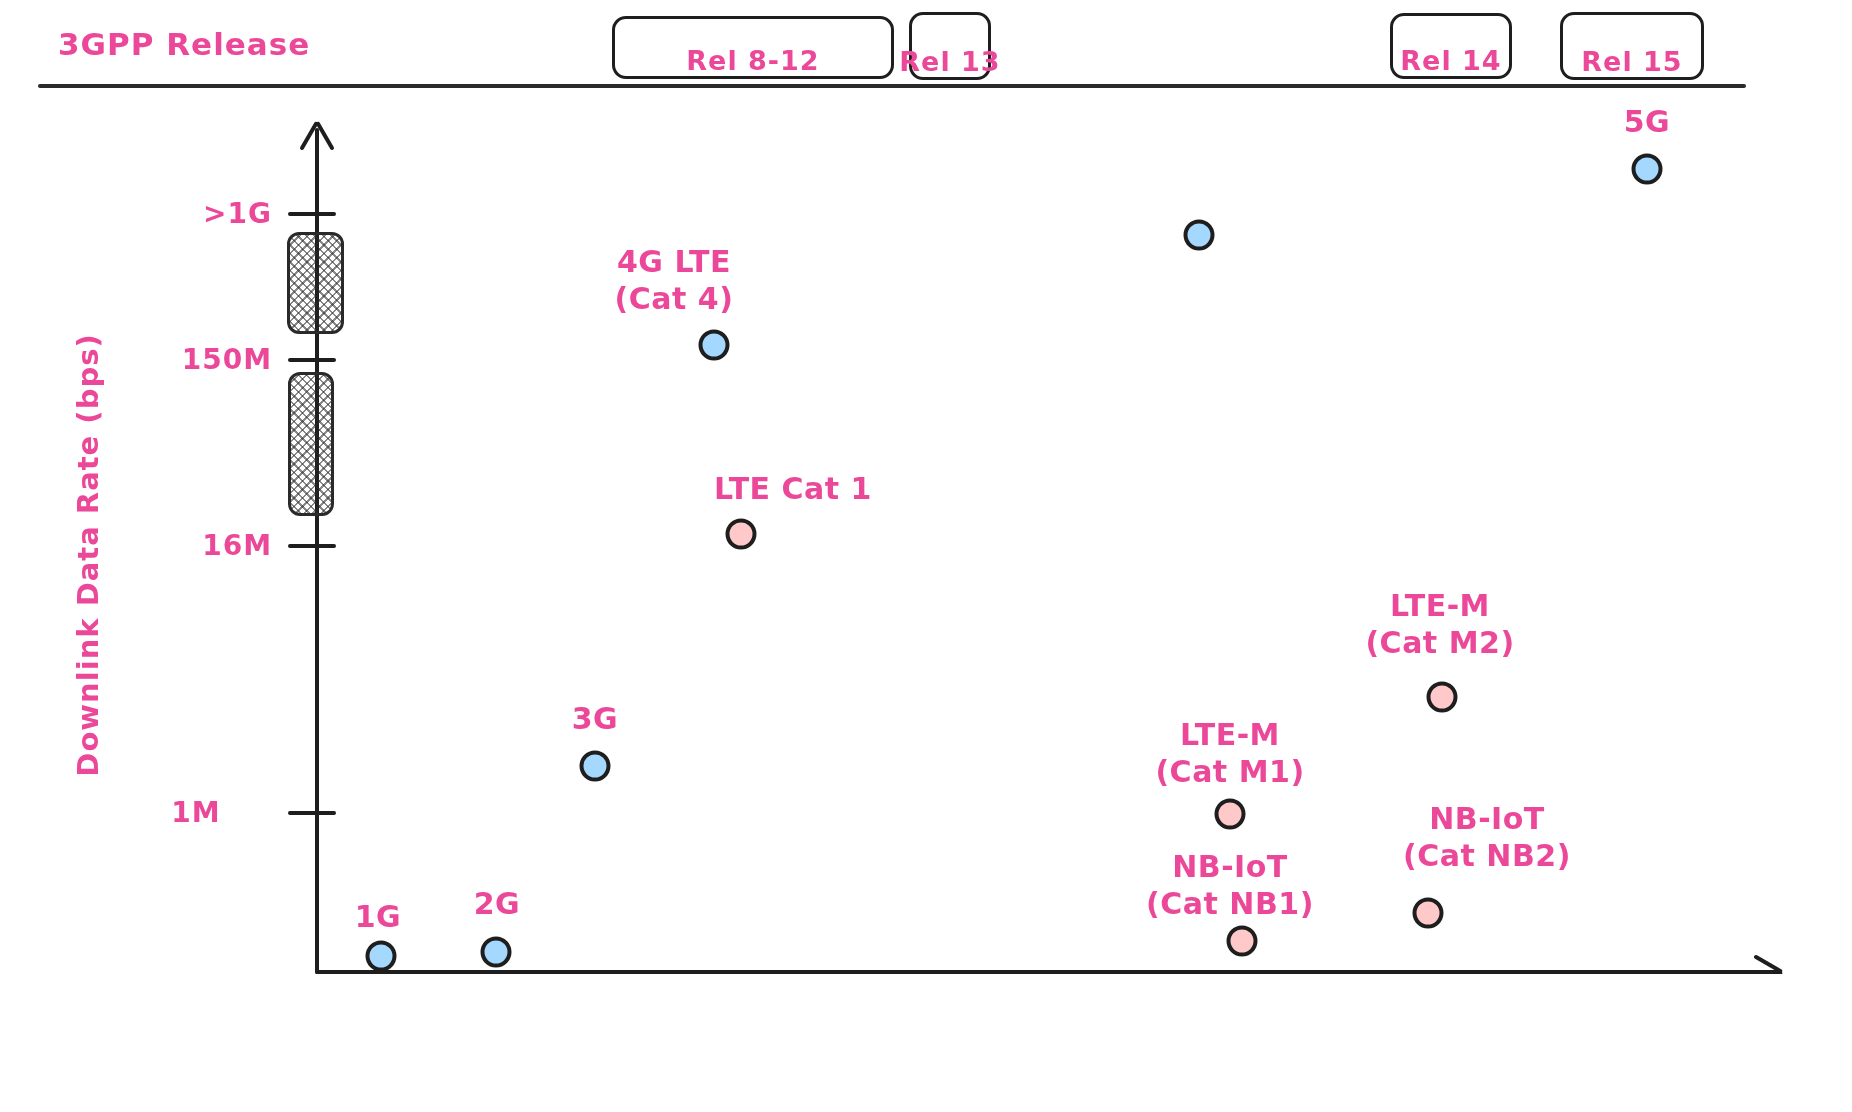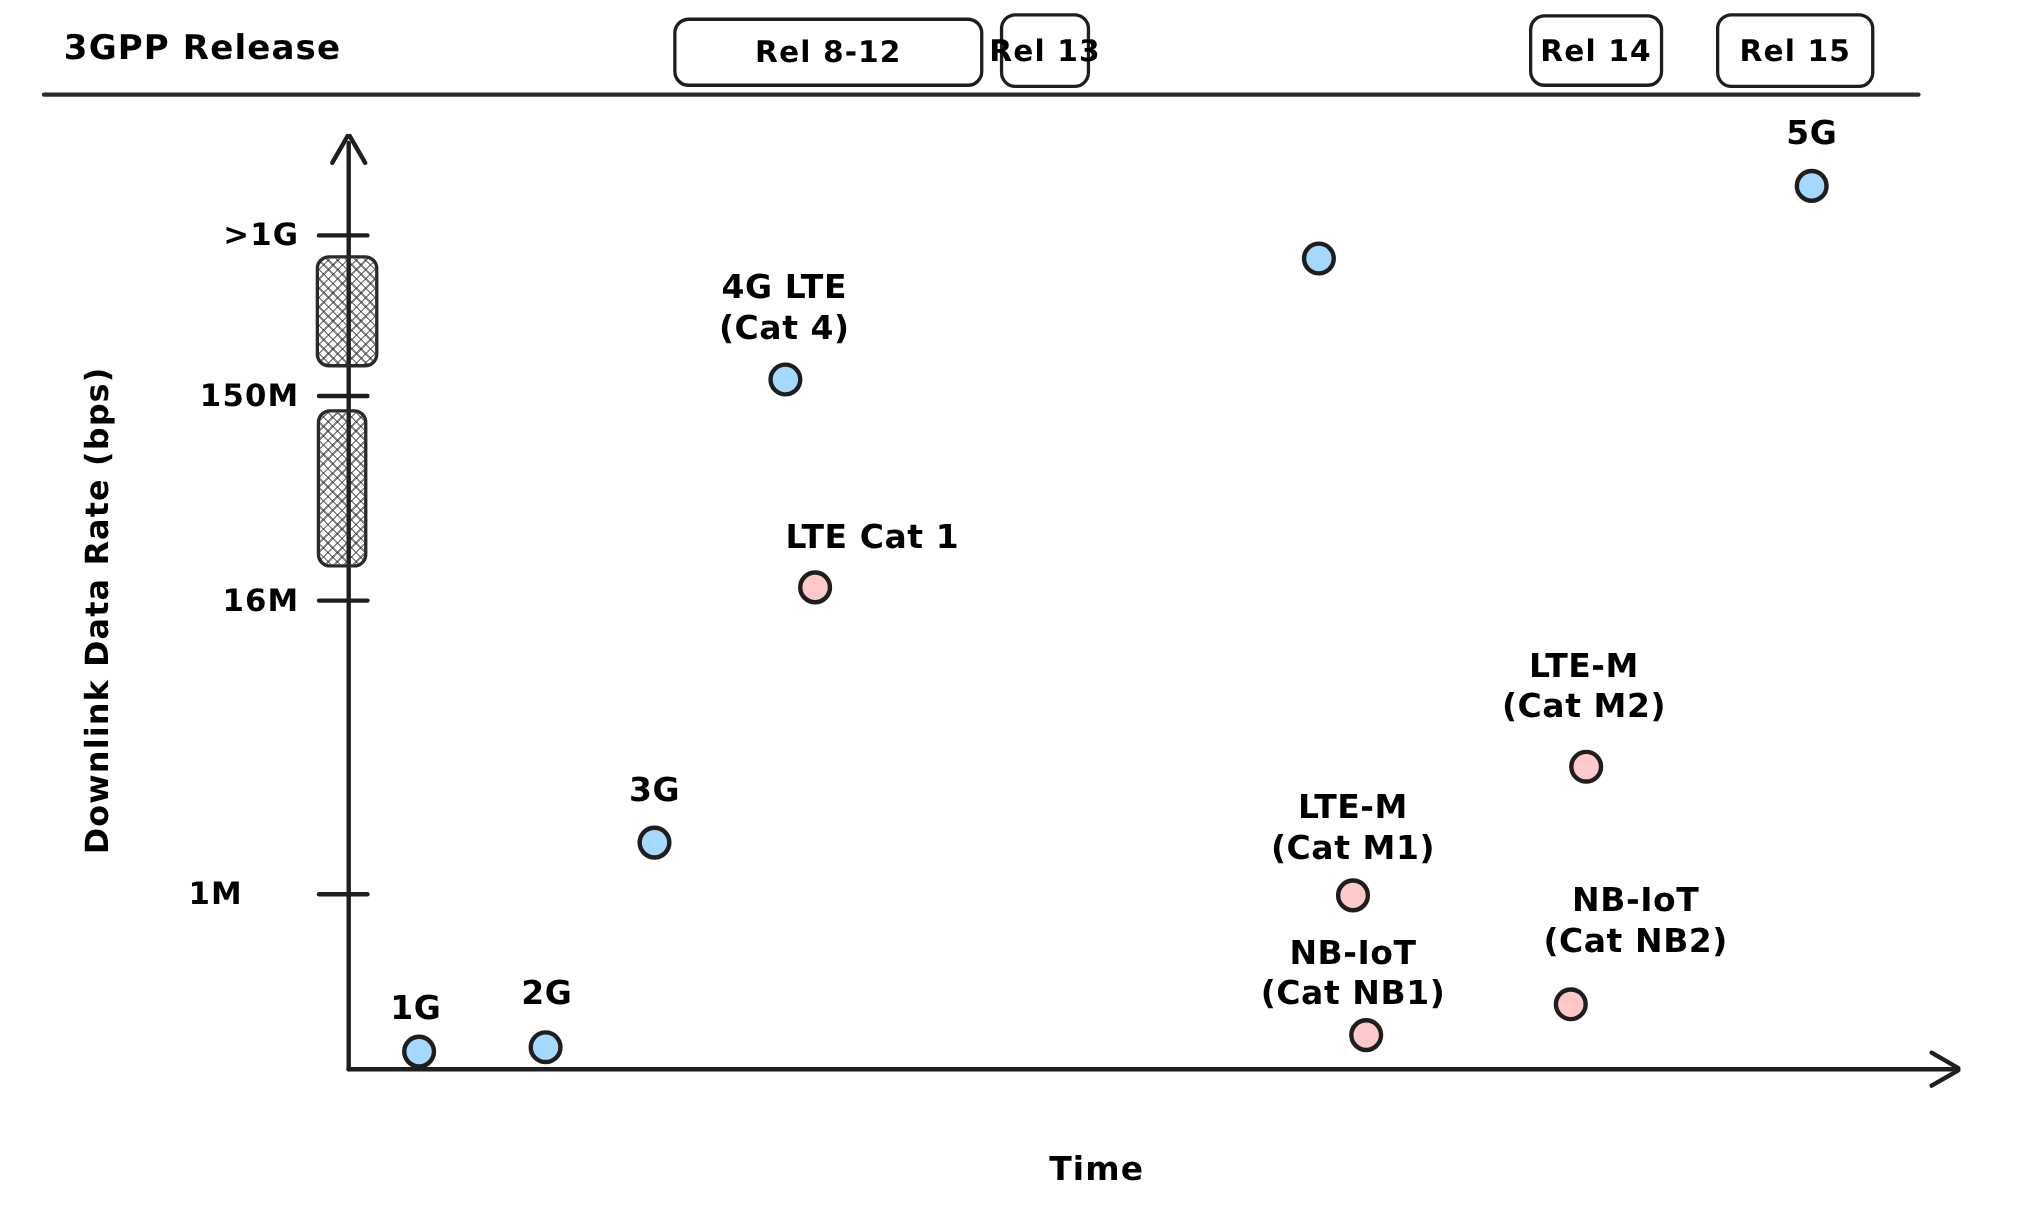--- a/index.html
+++ b/index.html
@@ -1,25 +1,25 @@
 <!DOCTYPE html>
 <html><head>
 <meta charset="utf-8">
 <style>
   html,body{margin:0;padding:0;background:#ffffff;}
   .canvas{
-    position:relative;width:1852px;height:1112px;background:#ffffff;overflow:hidden;
-    font-family:"DejaVu Sans","Liberation Sans",sans-serif;color:#000000;font-weight:bold;
+    position:relative;width:1852px;height:974px;background:#ffffff;overflow:hidden;
+    font-family:"DejaVu Sans","Liberation Sans",sans-serif;color:#ec4899;font-weight:bold;
   }
   
   .hdr-title{position:absolute;left:58px;top:26px;font-size:31px;letter-spacing:1px;white-space:nowrap;}
   .hdr-sep{position:absolute;left:38px;top:84px;width:1708px;height:4px;background:#2b2b2b;border-radius:2px;}
   .rel-box{
     position:absolute;border:3px solid #1e1e1e;border-radius:14px;background:#ffffff;
-    display:flex;align-items:center;justify-content:center;font-size:27px;letter-spacing:1px;white-space:nowrap;
+    display:flex;align-items:flex-end;justify-content:center;font-size:27px;letter-spacing:1px;white-space:nowrap;
     box-sizing:border-box;
   }
   
   .axis{position:absolute;background:#1e1e1e;border-radius:2px;}
   #y-axis{left:315px;top:128px;width:4px;height:846px;}
   #x-axis{left:315px;top:970px;width:1467px;height:4px;}
   .prong{position:absolute;background:#1e1e1e;border-radius:2px;}
   .prong-v{width:4px;height:32px;transform-origin:top center;}
   .prong-h{width:32px;height:4px;transform-origin:right center;}
   .tick-line{position:absolute;height:4px;width:48px;left:288px;background:#1e1e1e;border-radius:2px;}
@@ -99,21 +99,21 @@
       </div>
       <div class="dot" style="left: 496px; top: 952px; background: rgb(165, 216, 255);"></div>
       <div class="pt-label" style="left: 497px; top: 885px;">
         <div>2G</div>
       </div>
       <div class="dot" style="left: 595px; top: 766px; background: rgb(165, 216, 255);"></div>
       <div class="pt-label" style="left: 595px; top: 700px;">
         <div>3G</div>
       </div>
       <div class="dot" style="left: 714px; top: 345px; background: rgb(165, 216, 255);"></div>
-      <div class="pt-label" style="left: 713px; top: 243px;">
+      <div class="pt-label" style="left: 674px; top: 243px;">
         <div>4G LTE</div>
         <div>(Cat 4)</div>
       </div>
       <div class="dot" style="left: 1199px; top: 235px; background: rgb(165, 216, 255);"></div>
       <div class="pt-label" style="left: 1216px; top: 133px;">
       </div>
       <div class="dot" style="left: 1647px; top: 169px; background: rgb(165, 216, 255);"></div>
       <div class="pt-label" style="left: 1647px; top: 103px;">
         <div>5G</div>
       </div>

